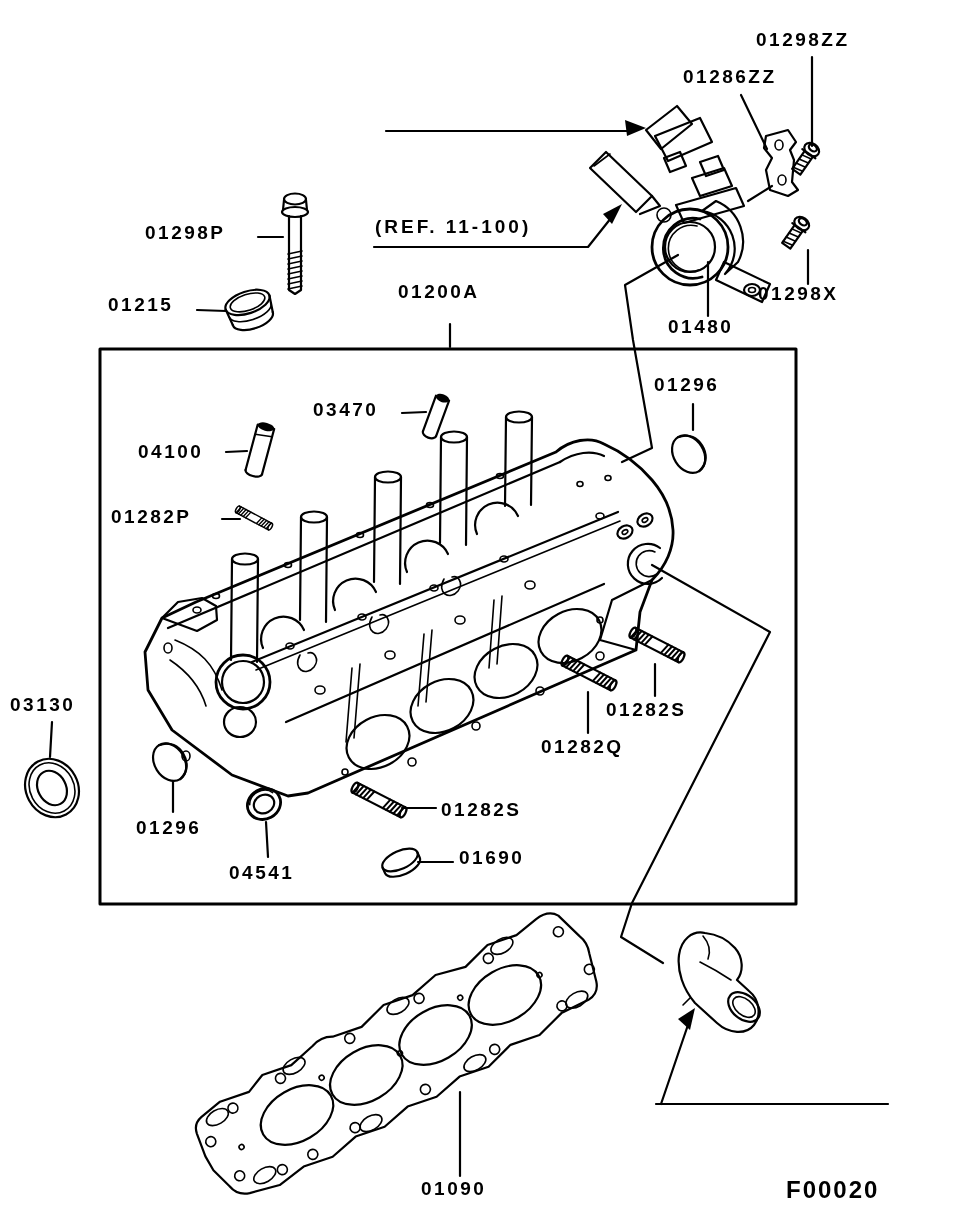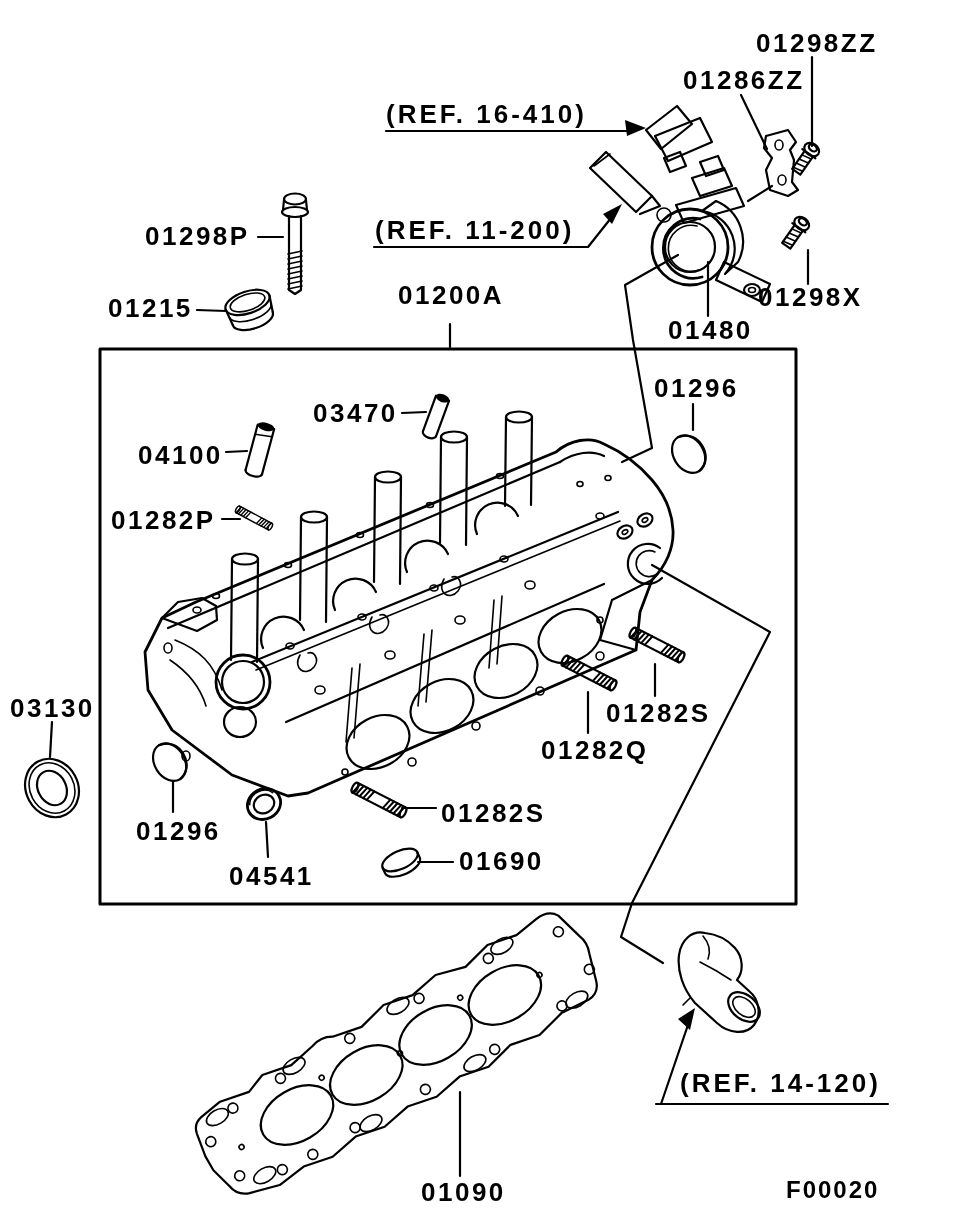--- a/index.html
+++ b/index.html
@@ -7,21 +7,21 @@
     position:relative;
     width:960px;height:1210px;
     background:#fff;
     font-family:"Liberation Sans","DejaVu Sans",sans-serif;
     overflow:hidden;
   }
   #art{position:absolute;left:0;top:0;}
   .part-label{
     position:absolute;
     font-weight:bold;
-    font-size:26px;
+    font-size:19px;
     letter-spacing:2.5px;
     color:#000;
     white-space:nowrap;
     line-height:1;
   }
   .ref-label{letter-spacing:3px;}
   .fig-code{font-size:24px;letter-spacing:2px;}
   svg{display:block;}
   .ln{stroke:#000;stroke-width:2.2;fill:none;stroke-linecap:round;stroke-linejoin:round;}
   .thick{stroke-width:2.8;}
@@ -327,35 +327,33 @@
         <ellipse cx="142" cy="-44" rx="12" ry="7"></ellipse>
           <ellipse cx="180" cy="44" rx="12" ry="7"></ellipse>
         <ellipse cx="262" cy="-44" rx="12" ry="7"></ellipse>
           <ellipse cx="300" cy="40" rx="12" ry="7"></ellipse>
       </g>
     </g>
   </svg>
 
   <div class="part-label" style="left:756px;top:30px">01298ZZ</div>
   <div class="part-label" style="left:683px;top:67px">01286ZZ</div>
-  <div class="part-label ref-label" style="left:386px;top:101px">(REF. 16-410)</div>
   <div class="part-label" style="left:145px;top:223px">01298P</div>
-  <div class="part-label ref-label" style="left:375px;top:217px">(REF. 11-200)</div>
+  <div class="part-label ref-label" style="left:375px;top:217px">(REF. 11-100)</div>
   <div class="part-label" style="left:108px;top:295px">01215</div>
   <div class="part-label" style="left:398px;top:282px">01200A</div>
   <div class="part-label" style="left:758px;top:284px">01298X</div>
   <div class="part-label" style="left:668px;top:317px">01480</div>
   <div class="part-label" style="left:654px;top:375px">01296</div>
   <div class="part-label" style="left:313px;top:400px">03470</div>
   <div class="part-label" style="left:138px;top:442px">04100</div>
   <div class="part-label" style="left:111px;top:507px">01282P</div>
   <div class="part-label" style="left:10px;top:695px">03130</div>
   <div class="part-label" style="left:136px;top:818px">01296</div>
   <div class="part-label" style="left:229px;top:863px">04541</div>
   <div class="part-label" style="left:441px;top:800px">01282S</div>
   <div class="part-label" style="left:459px;top:848px">01690</div>
   <div class="part-label" style="left:541px;top:737px">01282Q</div>
   <div class="part-label" style="left:606px;top:700px">01282S</div>
   <div class="part-label" style="left:421px;top:1179px">01090</div>
-  <div class="part-label ref-label" style="left:680px;top:1070px">(REF. 14-120)</div>
   <div class="part-label fig-code" style="left:786px;top:1178px">F00020</div>
 
 </div>
 
 </body></html>

